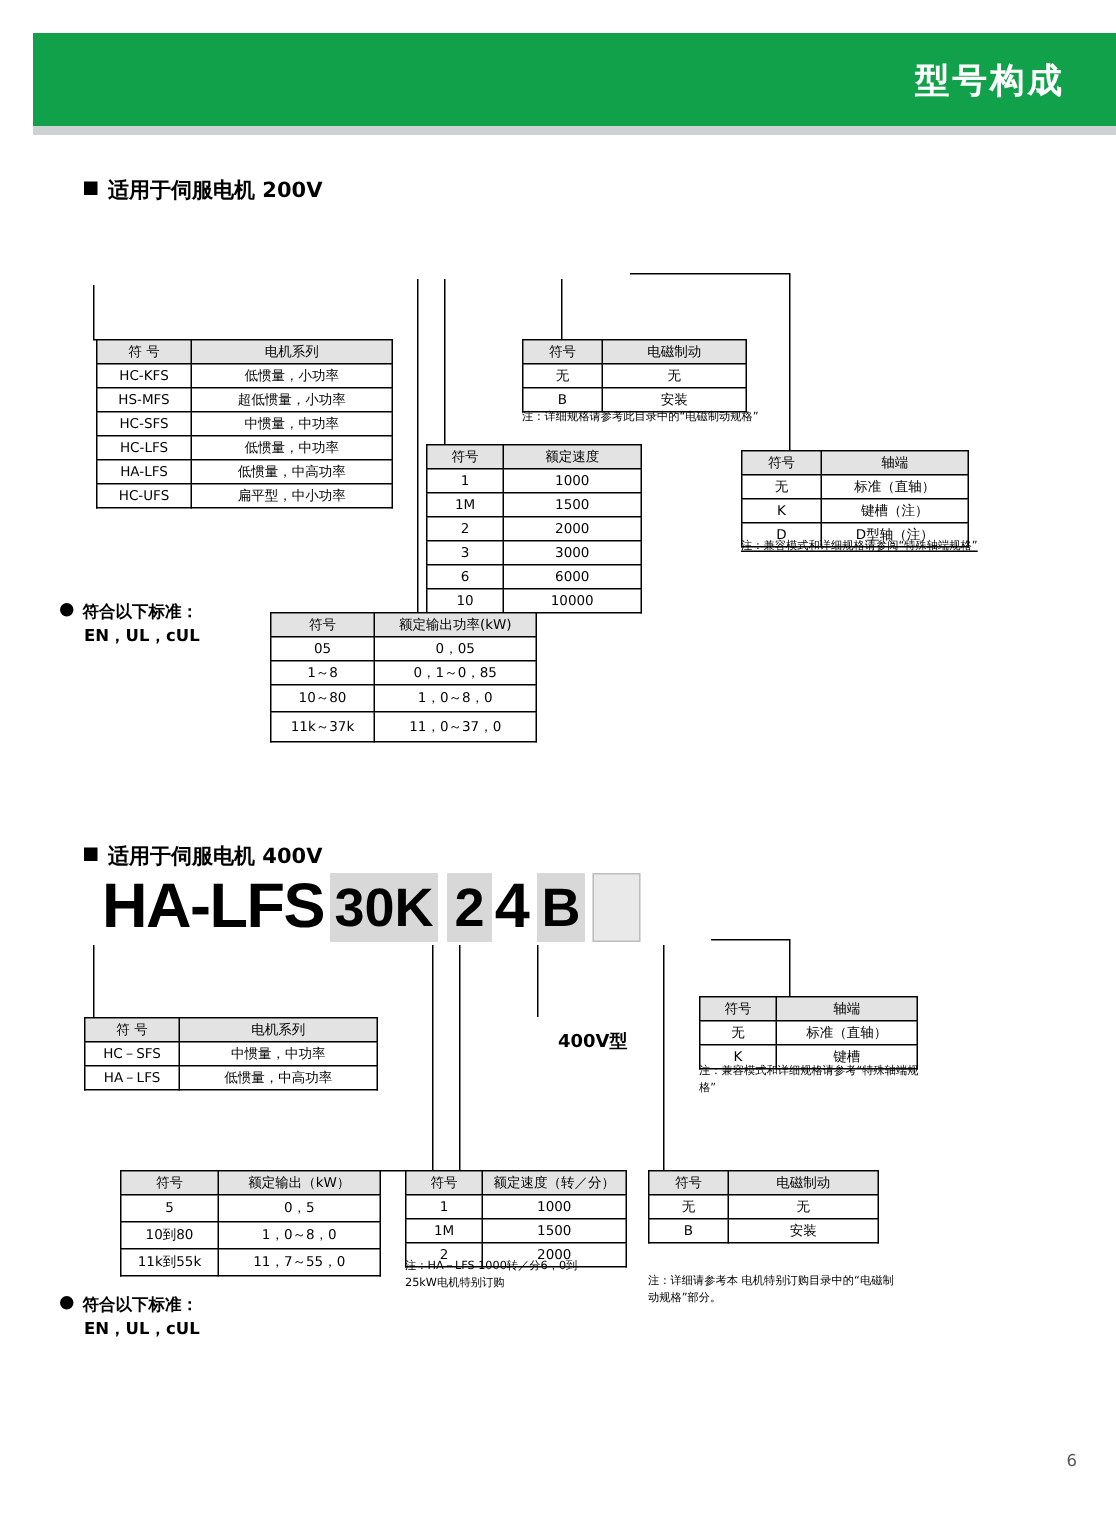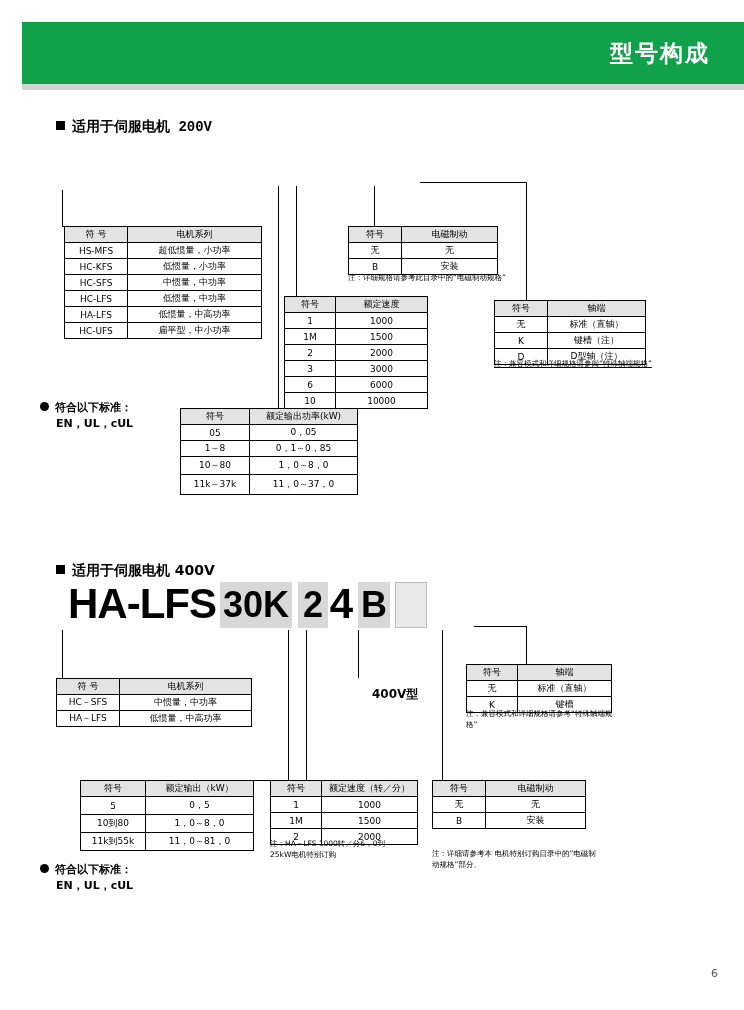--- a/index.html
+++ b/index.html
@@ -102,21 +102,21 @@
 </head>
 <body>
 
 <div class="page">
 
   <div class="header">
     <div class="header-title">型号构成</div>
   </div>
   <div class="header-shadow"></div>
 
-  <div class="sec-title" style="left:56px;top:118px;font-family:Liberation Mono, monospace;">
+  <div class="sec-title" style="left:56px;top:118px;">
     <span class="sq"></span><span>适用于伺服电机 200V</span>
   </div>
 
 
   <div class="ln v" style="left:62px;top:190px;height:36px;"></div>
   <div class="ln h" style="left:62px;top:226px;width:4px;"></div>
 
   <div class="ln v" style="left:278px;top:186px;height:200px;"></div>
   <div class="ln h" style="left:278px;top:408px;width:0px;"></div>
   <div class="ln v" style="left:278px;top:386px;height:22px;"></div>
@@ -131,26 +131,26 @@
   <div class="ln v" style="left:526px;top:182px;height:118px;"></div>
   <div class="ln h" style="left:494px;top:300px;width:32px;"></div>
 
   <table class="t" style="left:64px;top:226px;width:198px;">
     <tbody>
         <tr>
       <td class="hd" style="width:56px;">符 号</td>
       <td class="hd">电机系列</td>
     </tr>
     <tr>
+          <td>HC-KFS</td>
+          <td>低惯量，小功率</td>
+        </tr>
+    <tr>
           <td>HS-MFS</td>
           <td>超低惯量，小功率</td>
-        </tr>
-    <tr>
-          <td>HC-KFS</td>
-          <td>低惯量，小功率</td>
         </tr>
     <tr>
           <td>HC-SFS</td>
           <td>中惯量，中功率</td>
         </tr>
     <tr>
           <td>HC-LFS</td>
           <td>低惯量，中功率</td>
         </tr>
     <tr>
@@ -339,21 +339,21 @@
     <tr style="height:18px;">
           <td>5</td>
           <td>0，5</td>
         </tr>
     <tr style="height:18px;">
           <td>10到80</td>
           <td>1，0～8，0</td>
         </tr>
     <tr style="height:18px;">
           <td>11k到55k</td>
-          <td>11，0～81，0</td>
+          <td>11，7～55，0</td>
         </tr>
   </tbody>
     </table>
 
   <table class="t" style="left:270px;top:780px;width:148px;">
     <tbody>
         <tr>
       <td class="hd" style="width:44px;">符号</td>
       <td class="hd">额定速度（转／分）</td>
     </tr>

